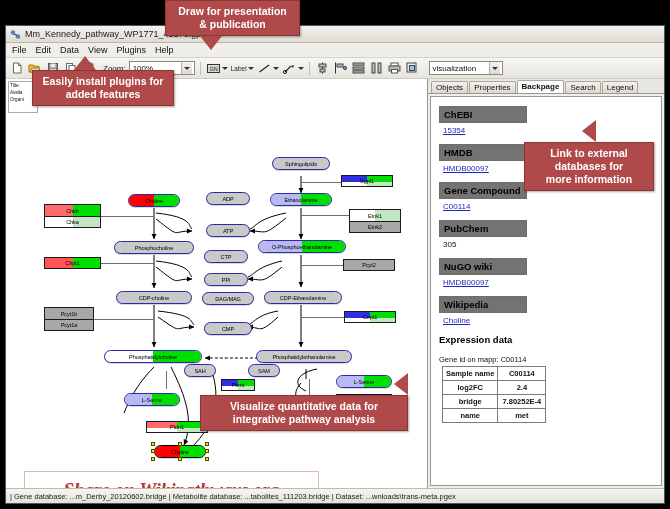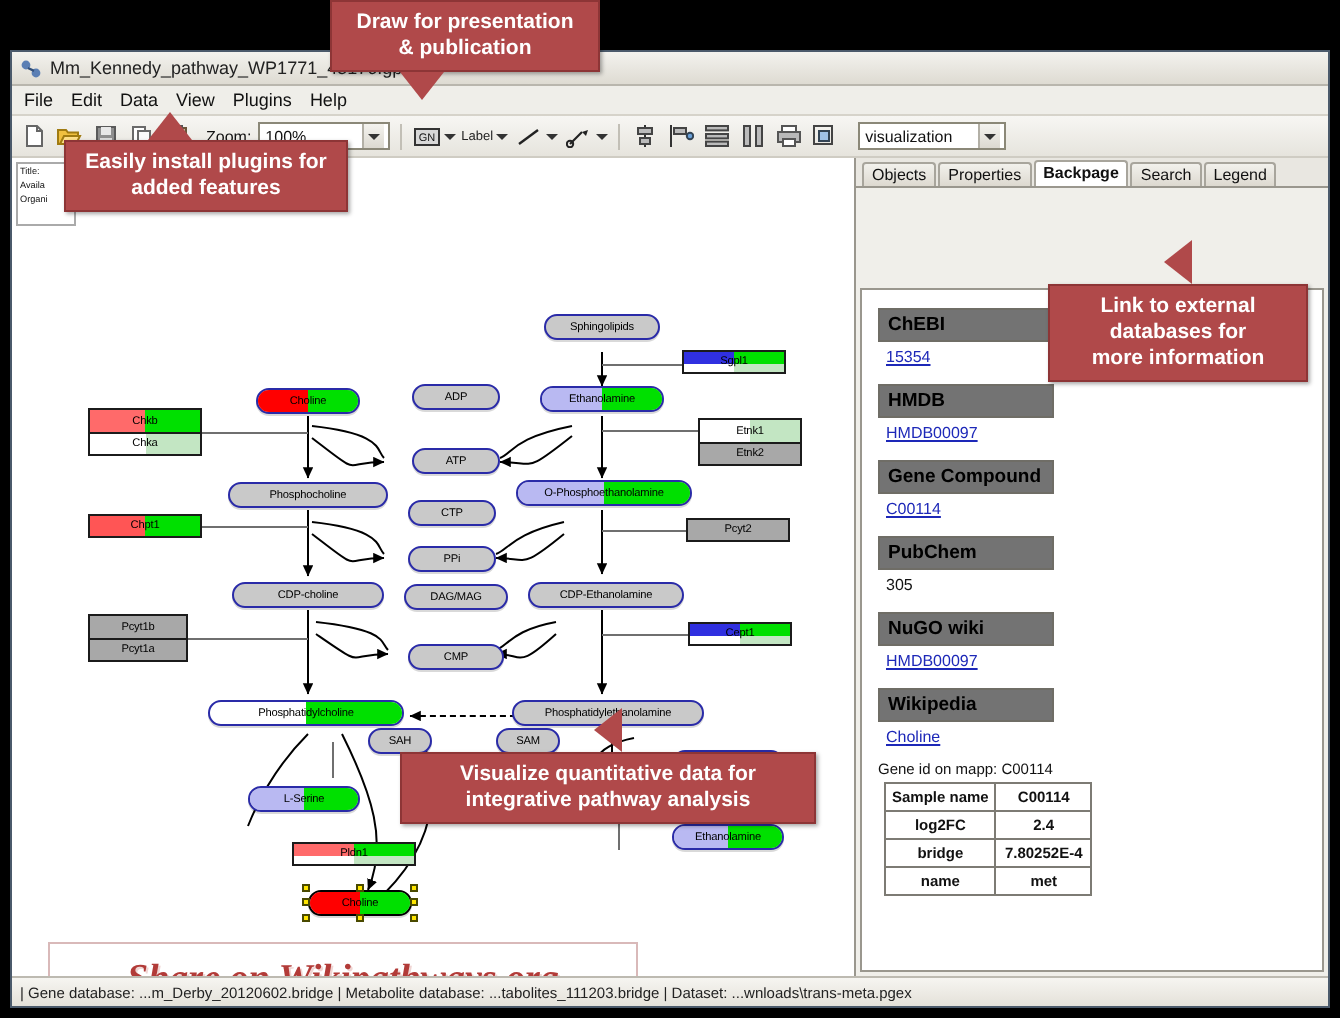--- a/index.html
+++ b/index.html
@@ -56,21 +56,21 @@
   .zoomcombo { width:66px; }
   .viscombo { width:74px; margin-left:6px; }
   .dd { display:flex; align-items:center; gap:1px; }
   .ddlabel { font-size:6.5px; color:#222; }
   
   .split { flex:1; display:flex; min-height:0; background:#b8b5ac; }
   .canvaswrap {
     width:422px; background:#fff; position:relative; overflow:hidden;
     border-right:1px solid #9a978e;
   }
-  .sidebar { flex:1; background:#f0efea; display:flex; flex-direction:column; min-width:0;gap:48px; }
+  .sidebar { flex:1; background:#f0efea; display:flex; flex-direction:column; min-width:0; }
   
   .tabs {
     height:15px; display:flex; align-items:flex-end; gap:1px;
     padding-left:3px; background:#e9e7e1; border-bottom:1px solid #9a978e;
   }
   .tab {
     font-size:8px; padding:1px 4px 1px; background:linear-gradient(#f2f1ec,#ddd9d0);
     border:1px solid #a8a59c; border-bottom:none; color:#111;
     border-radius:2px 2px 0 0;
   }
@@ -579,20 +579,21 @@
         <div class="dbsec">
           <div class="dbhdr">NuGO wiki</div>
           <a class="dblink">HMDB00097</a>
         </div>
 
         <div class="dbsec">
           <div class="dbhdr">Wikipedia</div>
           <a class="dblink">Choline</a>
         </div>
 
+        <div class="exphdr">Expression data</div>
         <div class="geneid">Gene id on mapp: C00114</div>
 
         <table class="expr">
           <tbody>
               <tr>
             <td>Sample name</td>
             <td>C00114</td>
           </tr>
           <tr>
             <td>log2FC</td>
@@ -635,19 +636,19 @@
 
 <div class="callout row" style="left:524px;top:120px;">
   <div class="arrow-lf"></div>
   <div class="cbox" style="width:130px;">
     <div>Link  to external</div>
     <div>databases  for</div>
     <div>more information</div>
   </div>
 </div>
 
-<div class="callout row" style="left:200px;top:354px;">
+<div class="callout row" style="left:200px;top:373px;align-items:flex-end;">
   <div class="arrow-lf"></div>
   <div class="cbox" style="width:208px;">
     <div>Visualize quantitative data  for</div>
     <div>integrative pathway analysis</div>
   </div>
 </div>
 
 </body></html>

